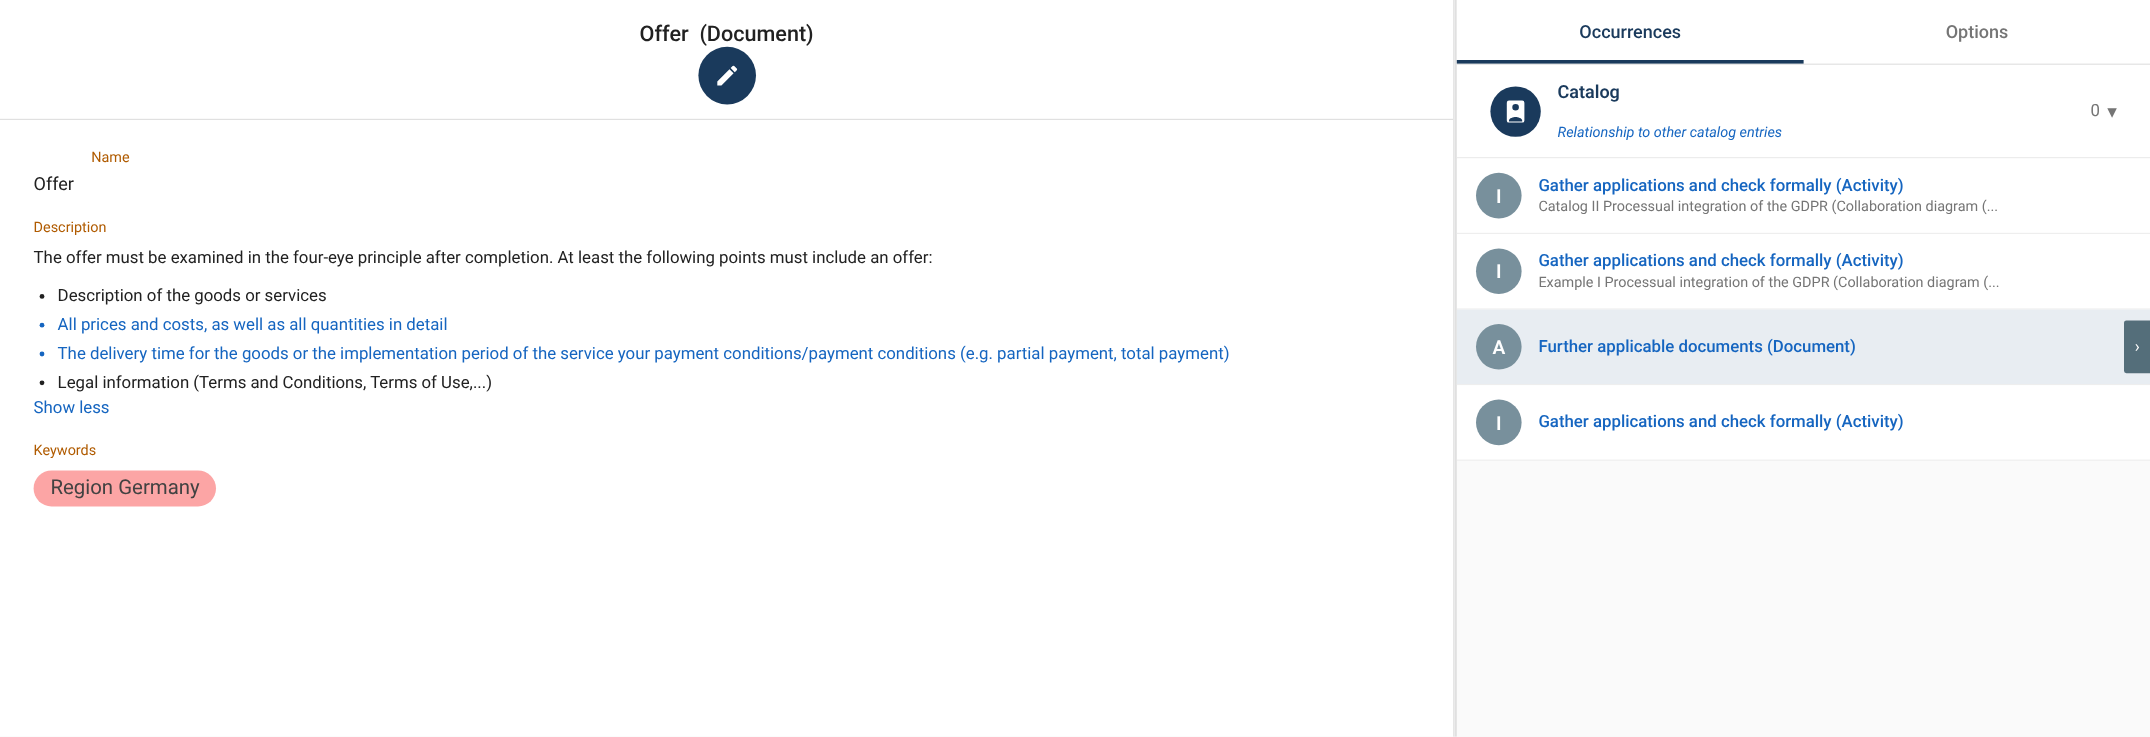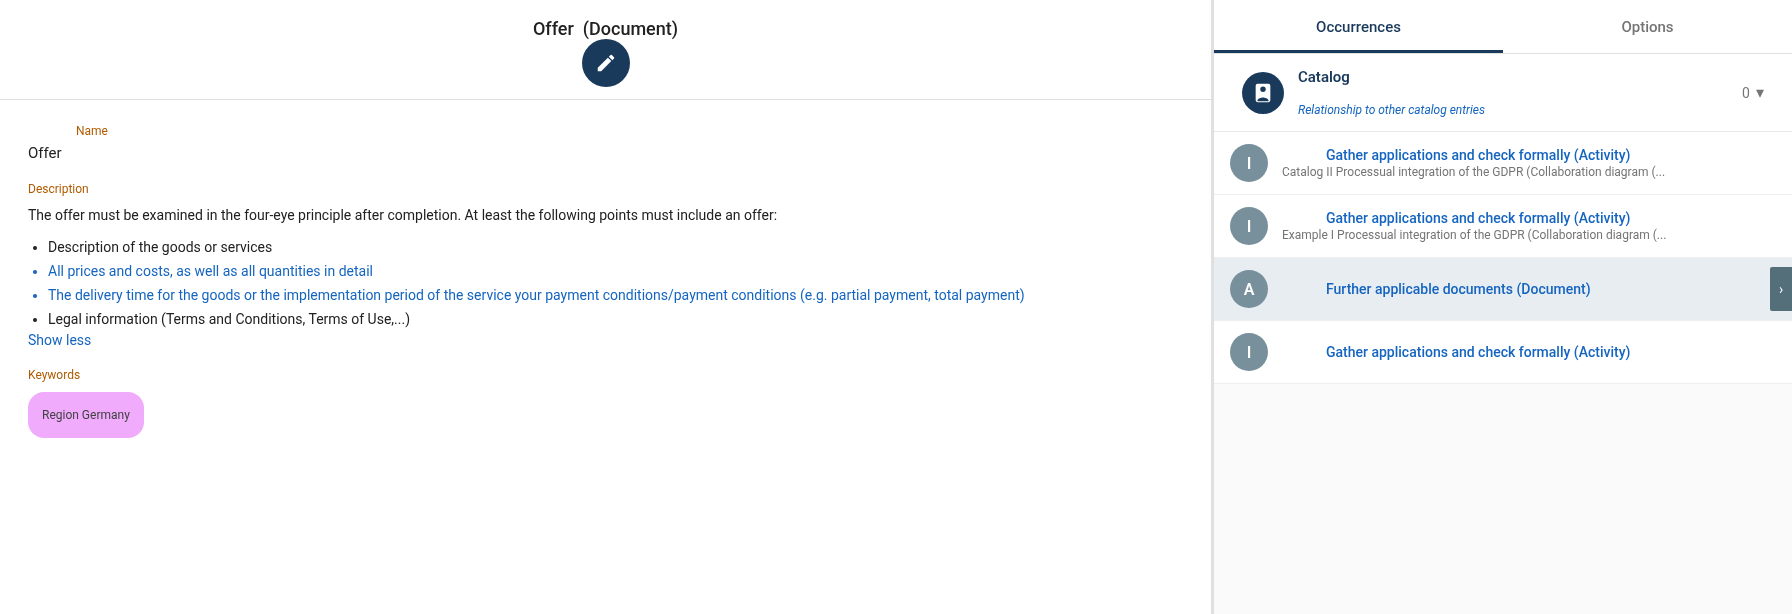--- a/index.html
+++ b/index.html
@@ -113,24 +113,24 @@
     }
 
     .keywords-label {
       font-size: 12px;
       color: #b05b00;
       margin-bottom: 10px;
     }
 
     .keyword-tag {
       display: inline-block;
-      background: #f0abfc;
+      background: #fca5a5;
       border-radius: 16px;
-      padding: 16px 14px;
-      font-size: 12px;
+      padding: 5px 14px;
+      font-size: 17px;
       color: #424242;
     }
 
     
     .right-panel {
       width: 580px;
       background: #fafafa;
       display: flex;
       flex-direction: column;
       border-left: 2px solid #e0e0e0;
@@ -250,21 +250,20 @@
 
     .occ-info {
       flex: 1;
       margin-left: 14px;
     }
 
     .occ-title {
       font-size: 14px;
       font-weight: 500;
       color: #1565c0;
-      margin-left: 44px;
     }
 
     .occ-subtitle {
       font-size: 12px;
       color: #757575;
       margin-top: 2px;
     }
 
     .side-arrow {
       position: absolute;

